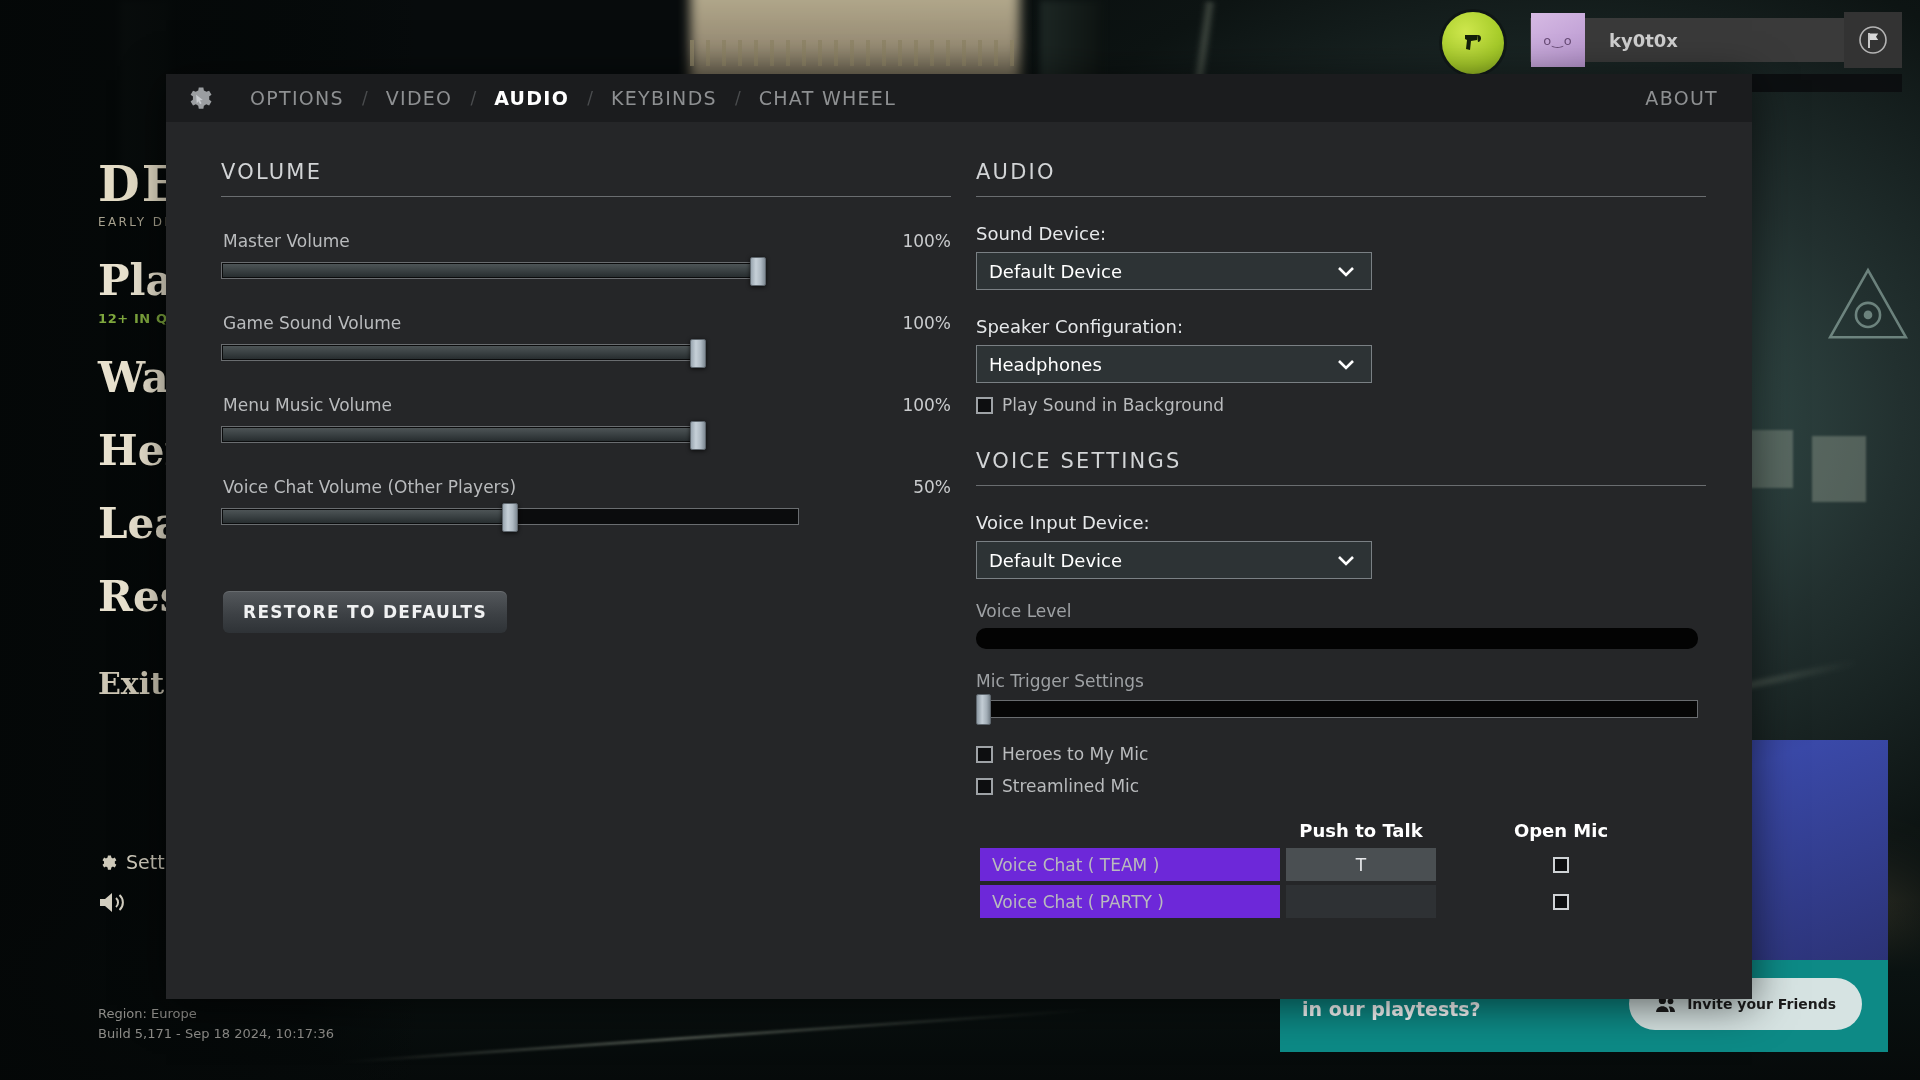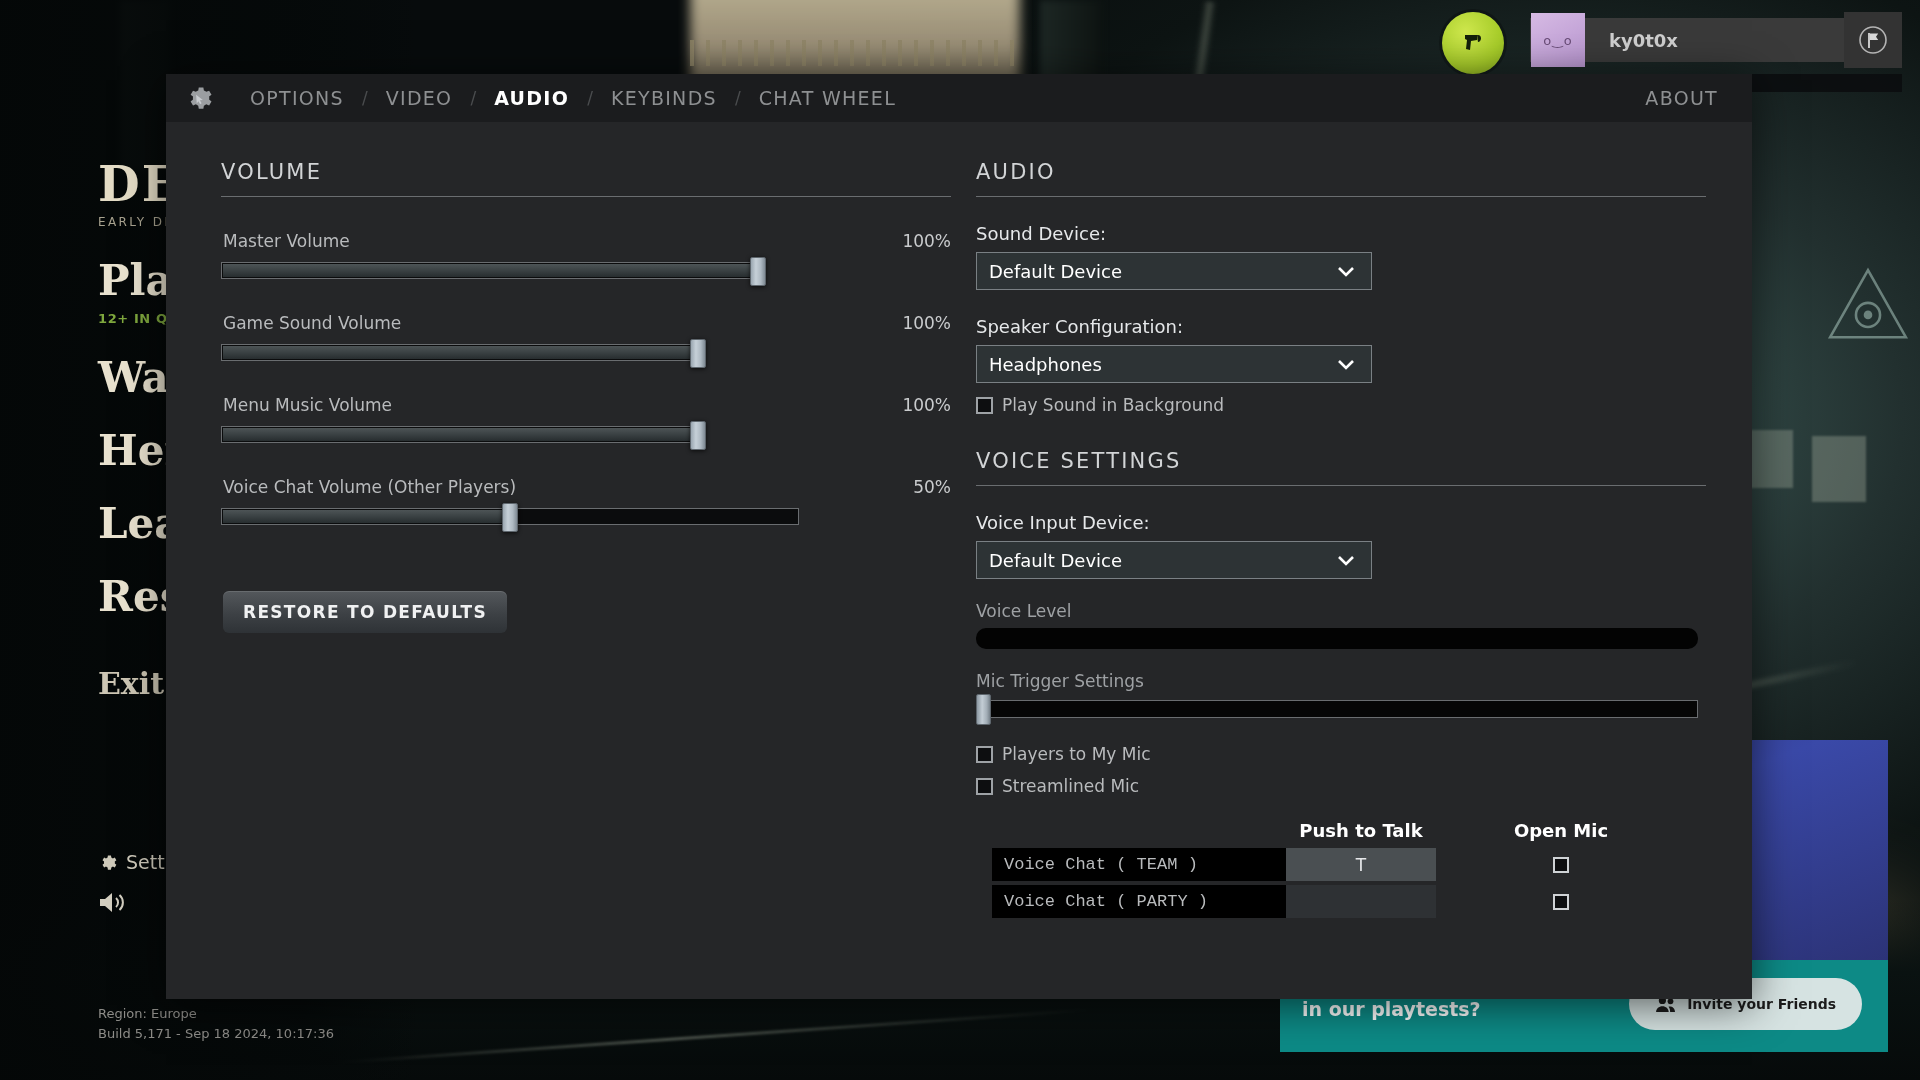--- a/index.html
+++ b/index.html
@@ -134,22 +134,22 @@
   #mic-knob{ position:absolute; left:6px; top:-7px; width:15px; height:31px; margin-left:-8px;
      background:linear-gradient(90deg,#8d99a3 0%,#c3cdd5 40%,#a3aeb7 75%,#77828b 100%);
      border:1px solid #5e666d; border-radius:2px; }
 
   
   #vc-table{ margin-top:24px; width:722px; position:relative; }
   #vc-head{ display:flex; font-size:18px; color:#ffffff; font-weight:600; }
   #vc-head .h-ptt{ position:absolute; left:310px; width:150px; text-align:center; }
   #vc-head .h-om{ position:absolute; left:530px; width:110px; text-align:center; }
   .vc-row{ position:relative; height:33px; margin-top:4px; }
-  .vc-name{ position:absolute; left:16px; width:300px; height:33px; background:#000000;
-     display:flex; align-items:center; padding-left:12px; font-size:17px; color:#b9bbbd;font-family:Liberation Mono, monospace; }
+  .vc-name{ position:absolute; left:4px; width:300px; height:33px; background:#6d28d9;
+     display:flex; align-items:center; padding-left:12px; font-size:17px; color:#b9bbbd; }
   .vc-key{ position:absolute; left:310px; width:150px; height:33px;
      display:flex; align-items:center; justify-content:center; font-size:17px; color:#e6e8ea; }
   .vc-key.filled{ background:#4a4f52; }
   .vc-key.empty{ background:#2e3134; }
   .vc-om{ position:absolute; left:530px; width:110px; height:33px; display:flex;
      align-items:center; justify-content:center; }
   .vc-chk{ width:16px; height:16px; background:#0d0e10; border:2px solid #cfd2d5; }
 </style>
 </head>
 <body>
@@ -361,21 +361,21 @@
       <div class="bar-label" style="">Voice Level</div>
       <div id="voice-level"></div>
 
       <div class="bar-label">Mic Trigger Settings</div>
       <div id="mic-thresh">
         <div id="mic-knob" style="left: 1%;"></div>
       </div>
 
       <div class="chk-row" style="margin-top:26px">
         <div class="chk"></div>
-        <span class="chk-label">Players to My Mic</span>
+        <span class="chk-label">Heroes to My Mic</span>
       </div>
       <div class="chk-row">
         <div class="chk"></div>
         <span class="chk-label">Streamlined Mic</span>
       </div>
 
       <div id="vc-table">
         <div id="vc-head">
           <span class="h-ptt">Push to Talk</span>
           <span class="h-om">Open Mic</span>

